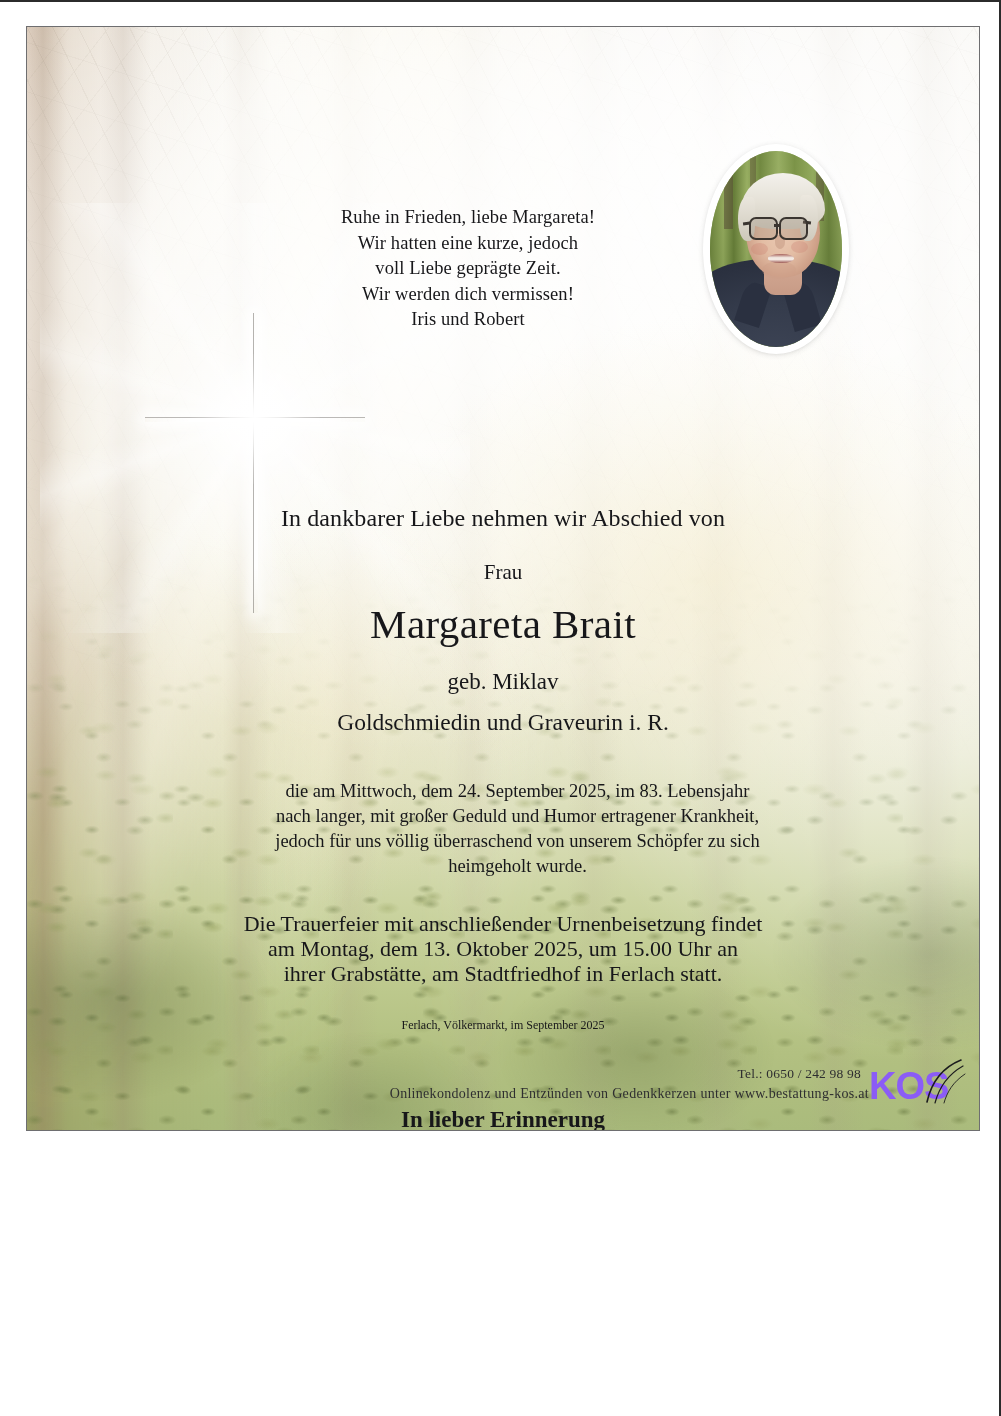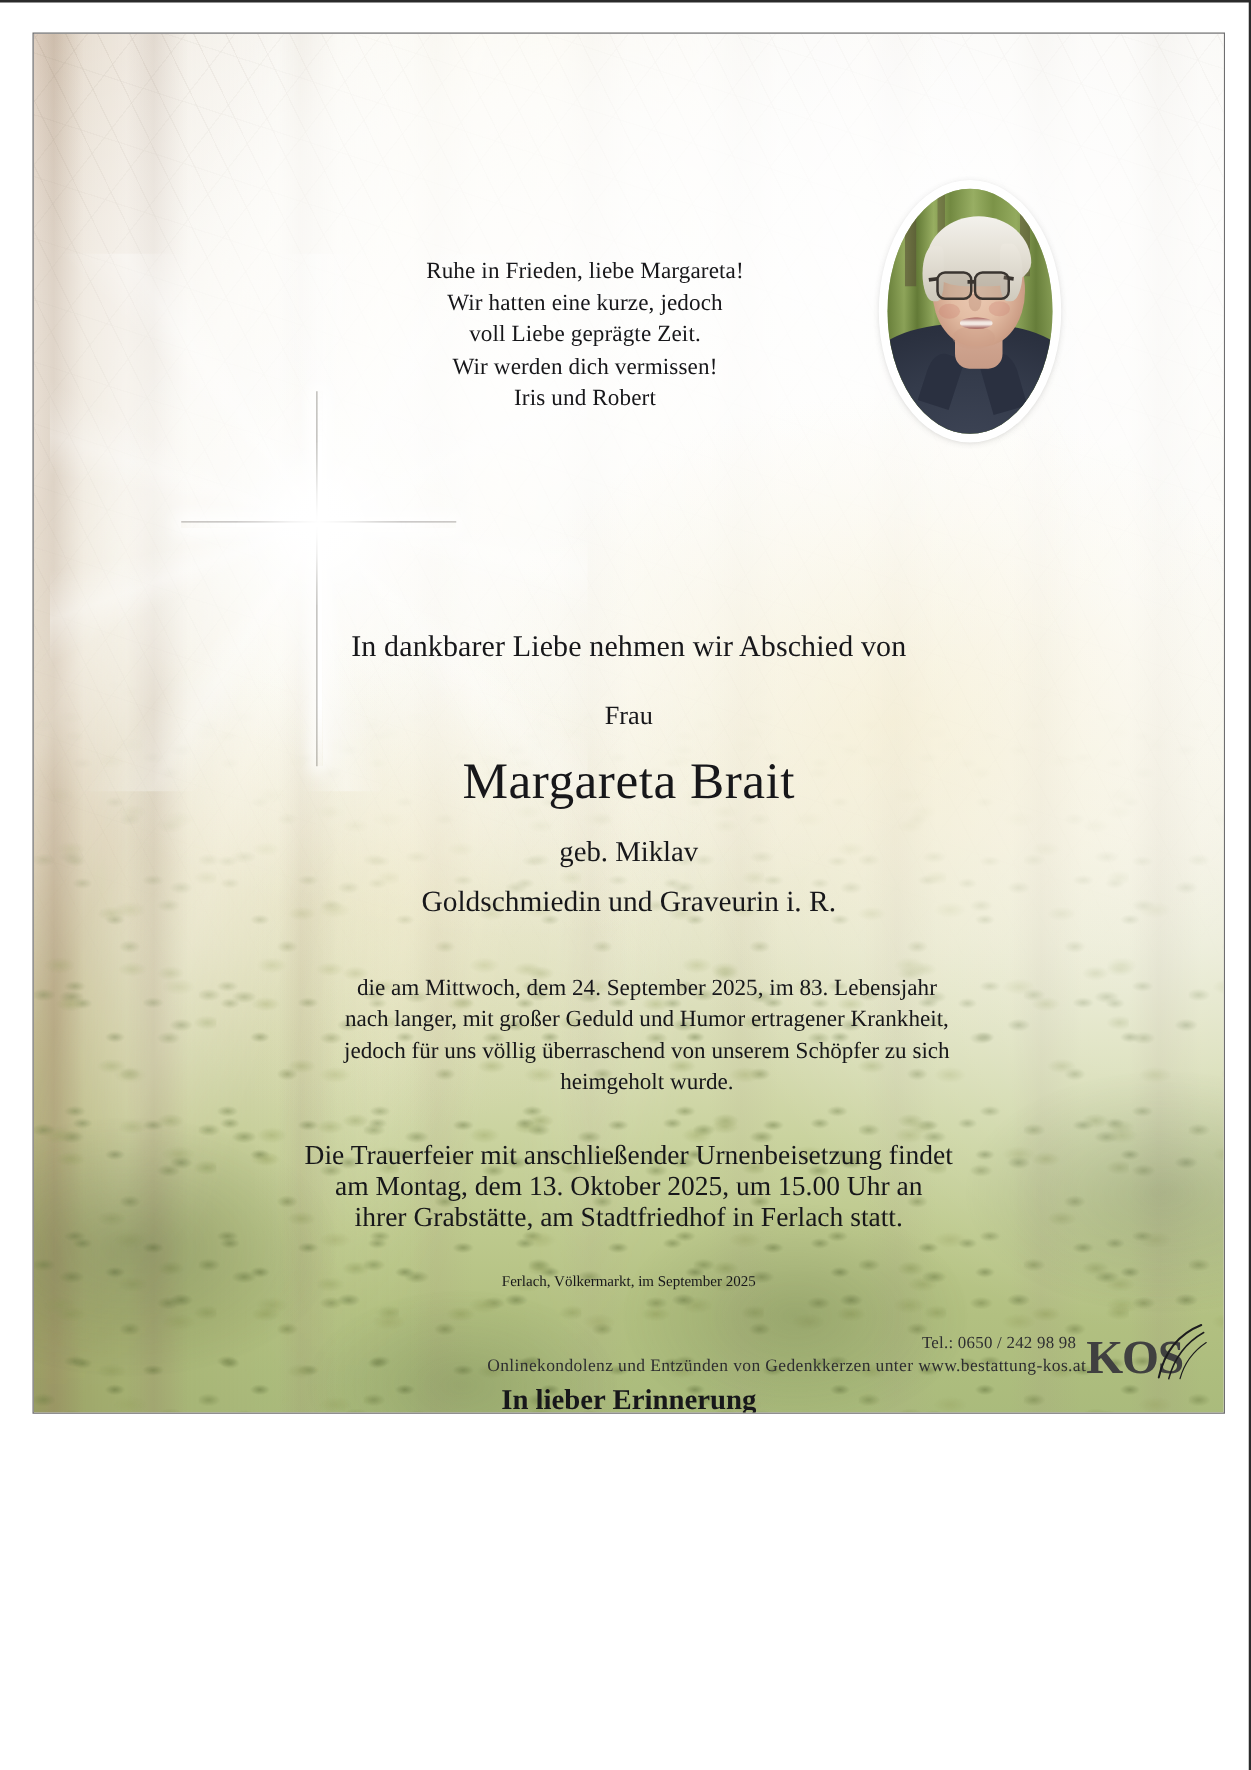--- a/index.html
+++ b/index.html
@@ -440,22 +440,22 @@
     top: 2px;
     width: 100px;
     height: 52px;
   }
   #footer-logo .kos-text {
     position: absolute;
     left: 0; bottom: 2px;
     font-size: 38px;
     font-weight: bold;
     letter-spacing: -1px;
-    color: #404040;
-    font-family: Liberation Serif, serif;
+    color: #8b5cf6;
+    font-family: Liberation Sans, sans-serif;
   }
   #footer-logo .kos-swoosh {
     position: absolute;
     right: 0; top: 0;
     width: 44px; height: 46px;
   }
 </style>
 </head>
 <body>
 

